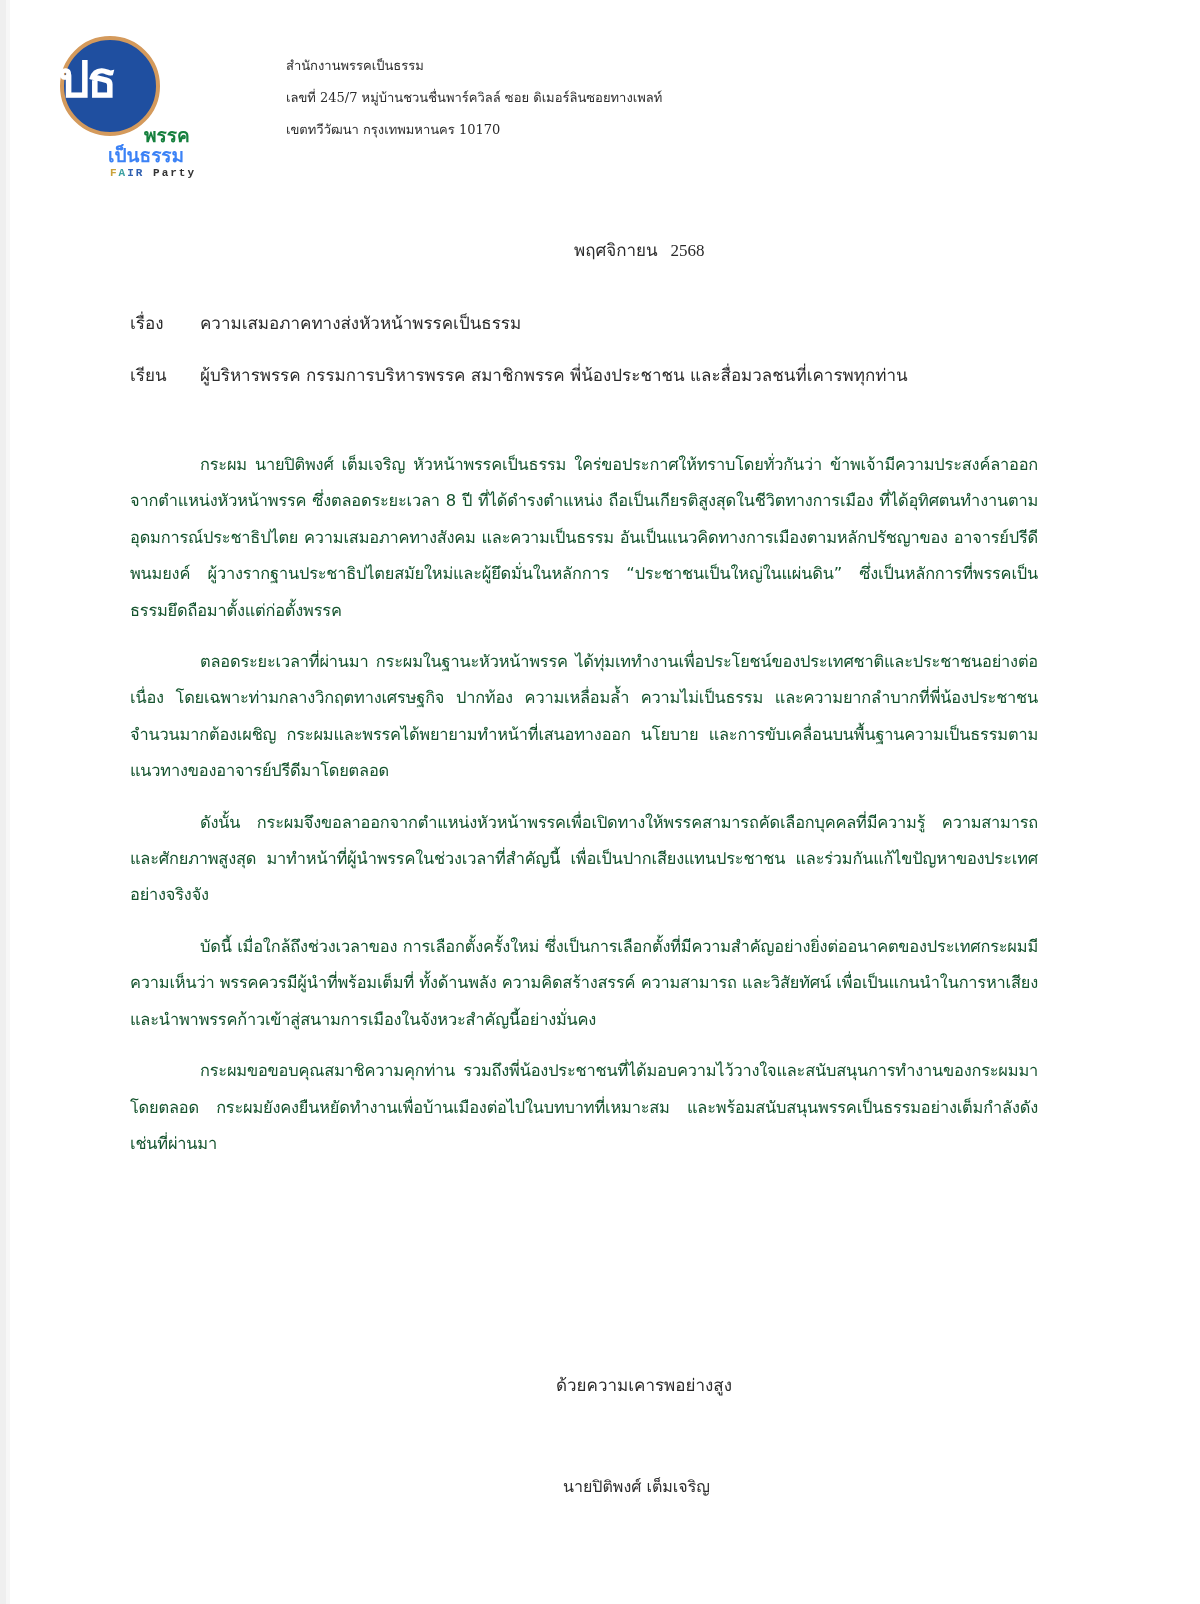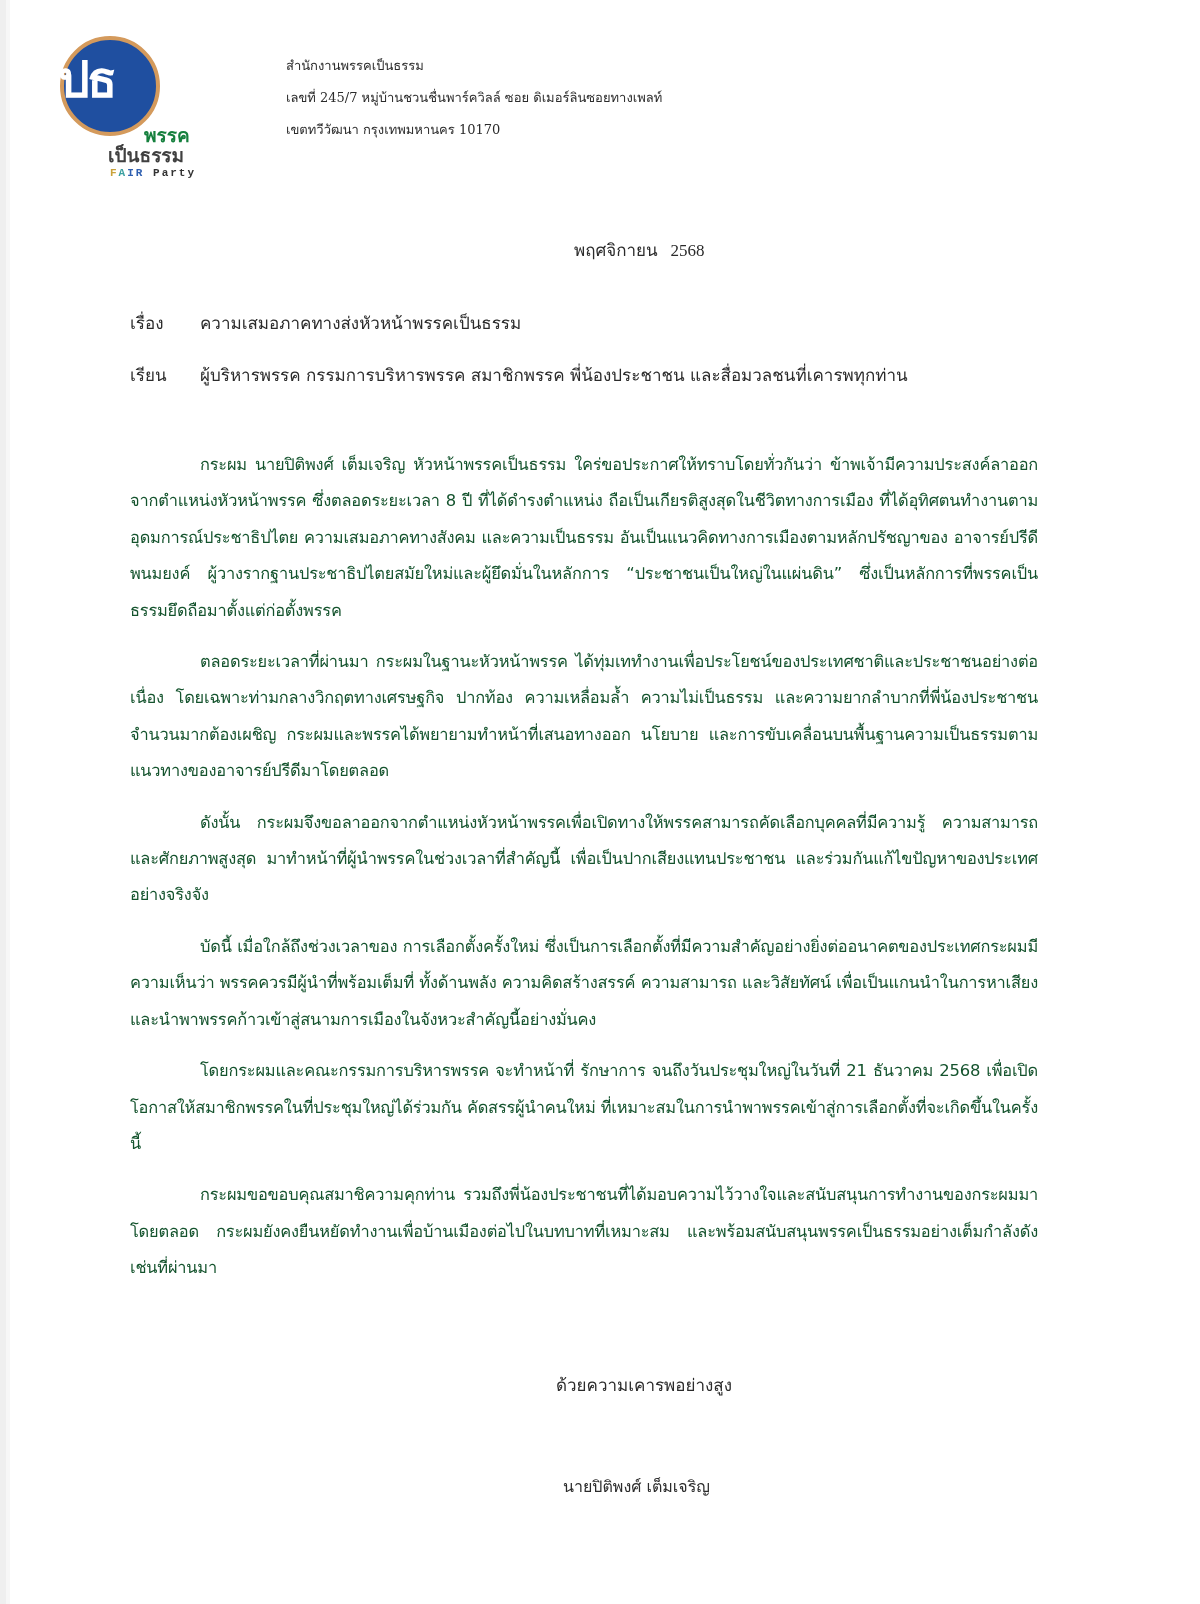--- a/index.html
+++ b/index.html
@@ -61,21 +61,21 @@
       line-height: 22px;
       color: #15803d;
       white-space: nowrap;
     }
     .logo-name2 {
       position: absolute;
       left: 50px; top: 110px;
       font-weight: bold;
       font-size: 19px;
       line-height: 22px;
-      color: #404040;
+      color: #3b82f6;
       white-space: nowrap;
     }
     .logo-en {
       position: absolute;
       left: 52px; top: 133px;
       font-size: 11px;
       line-height: 13px;
       font-weight: bold;
       letter-spacing: 2px;
       color: #333;
@@ -184,18 +184,17 @@
 
 <div class="meta-row salutation">
   <span class="label">เรียน</span><span>ผู้บริหารพรรค กรรมการบริหารพรรค สมาชิกพรรค พี่น้องประชาชน และสื่อมวลชนที่เคารพทุกท่าน</span>
 </div>
 
 <div class="body-text">
   <p>กระผม นายปิติพงศ์ เต็มเจริญ หัวหน้าพรรคเป็นธรรม ใคร่ขอประกาศให้ทราบโดยทั่วกันว่า ข้าพเจ้ามีความประสงค์ลาออกจากตำแหน่งหัวหน้าพรรค ซึ่งตลอดระยะเวลา 8 ปี ที่ได้ดำรงตำแหน่ง ถือเป็นเกียรติสูงสุดในชีวิตทางการเมือง ที่ได้อุทิศตนทำงานตาม อุดมการณ์ประชาธิปไตย ความเสมอภาคทางสังคม และความเป็นธรรม อันเป็นแนวคิดทางการเมืองตามหลักปรัชญาของ อาจารย์ปรีดี พนมยงค์ ผู้วางรากฐานประชาธิปไตยสมัยใหม่และผู้ยึดมั่นในหลักการ “ประชาชนเป็นใหญ่ในแผ่นดิน” ซึ่งเป็นหลักการที่พรรคเป็นธรรมยึดถือมาตั้งแต่ก่อตั้งพรรค</p>
   <p>ตลอดระยะเวลาที่ผ่านมา กระผมในฐานะหัวหน้าพรรค ได้ทุ่มเททำงานเพื่อประโยชน์ของประเทศชาติและประชาชนอย่างต่อเนื่อง โดยเฉพาะท่ามกลางวิกฤตทางเศรษฐกิจ ปากท้อง ความเหลื่อมล้ำ ความไม่เป็นธรรม และความยากลำบากที่พี่น้องประชาชนจำนวนมากต้องเผชิญ กระผมและพรรคได้พยายามทำหน้าที่เสนอทางออก นโยบาย และการขับเคลื่อนบนพื้นฐานความเป็นธรรมตามแนวทางของอาจารย์ปรีดีมาโดยตลอด</p>
   <p>ดังนั้น กระผมจึงขอลาออกจากตำแหน่งหัวหน้าพรรคเพื่อเปิดทางให้พรรคสามารถคัดเลือกบุคคลที่มีความรู้ ความสามารถ และศักยภาพสูงสุด มาทำหน้าที่ผู้นำพรรคในช่วงเวลาที่สำคัญนี้ เพื่อเป็นปากเสียงแทนประชาชน และร่วมกันแก้ไขปัญหาของประเทศอย่างจริงจัง</p>
   <p>บัดนี้ เมื่อใกล้ถึงช่วงเวลาของ การเลือกตั้งครั้งใหม่ ซึ่งเป็นการเลือกตั้งที่มีความสำคัญอย่างยิ่งต่ออนาคตของประเทศกระผมมีความเห็นว่า พรรคควรมีผู้นำที่พร้อมเต็มที่ ทั้งด้านพลัง ความคิดสร้างสรรค์ ความสามารถ และวิสัยทัศน์ เพื่อเป็นแกนนำในการหาเสียง และนำพาพรรคก้าวเข้าสู่สนามการเมืองในจังหวะสำคัญนี้อย่างมั่นคง</p>
-  <p>โดยกระผมและคณะกรรมการบริหารพรรค จะทำหน้าที่ รักษาการ จนถึงวันประชุมใหญ่ในวันที่ 21 ธันวาคม 2568 เพื่อเปิดโอกาสให้สมาชิกพรรคในที่ประชุมใหญ่ได้ร่วมกัน คัดสรรผู้นำคนใหม่ ที่เหมาะสมในการนำพาพรรคเข้าสู่การเลือกตั้งที่จะเกิดขึ้นในครั้งนี้</p>
   <p>กระผมขอขอบคุณสมาชิความคุกท่าน รวมถึงพี่น้องประชาชนที่ได้มอบความไว้วางใจและสนับสนุนการทำงานของกระผมมาโดยตลอด กระผมยังคงยืนหยัดทำงานเพื่อบ้านเมืองต่อไปในบทบาทที่เหมาะสม และพร้อมสนับสนุนพรรคเป็นธรรมอย่างเต็มกำลังดังเช่นที่ผ่านมา</p>
 </div>
 
 <div class="closing">ด้วยความเคารพอย่างสูง</div>
 <div class="signature">นายปิติพงศ์ เต็มเจริญ</div>
 
 </body></html>

